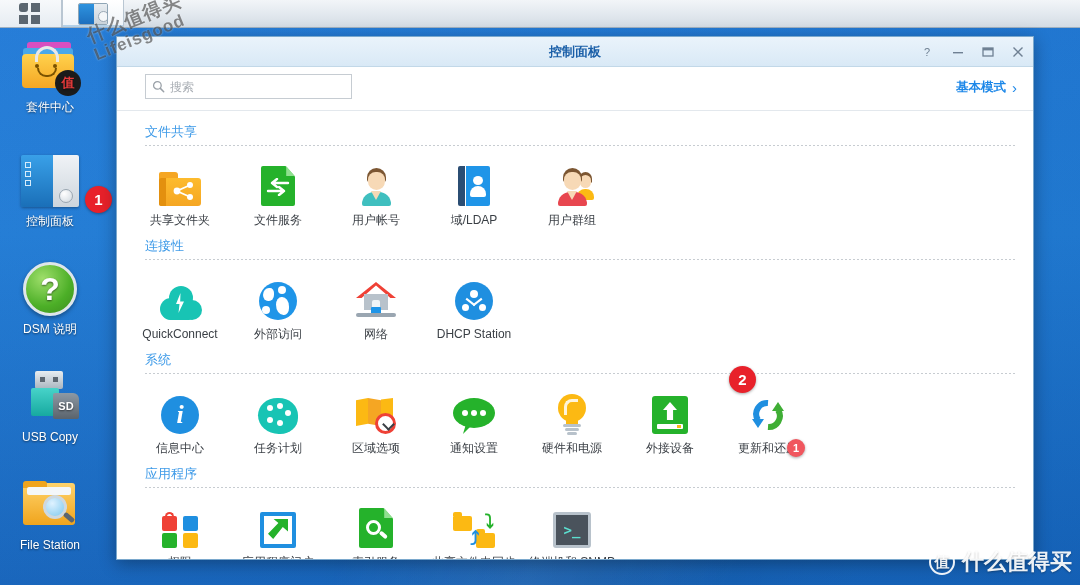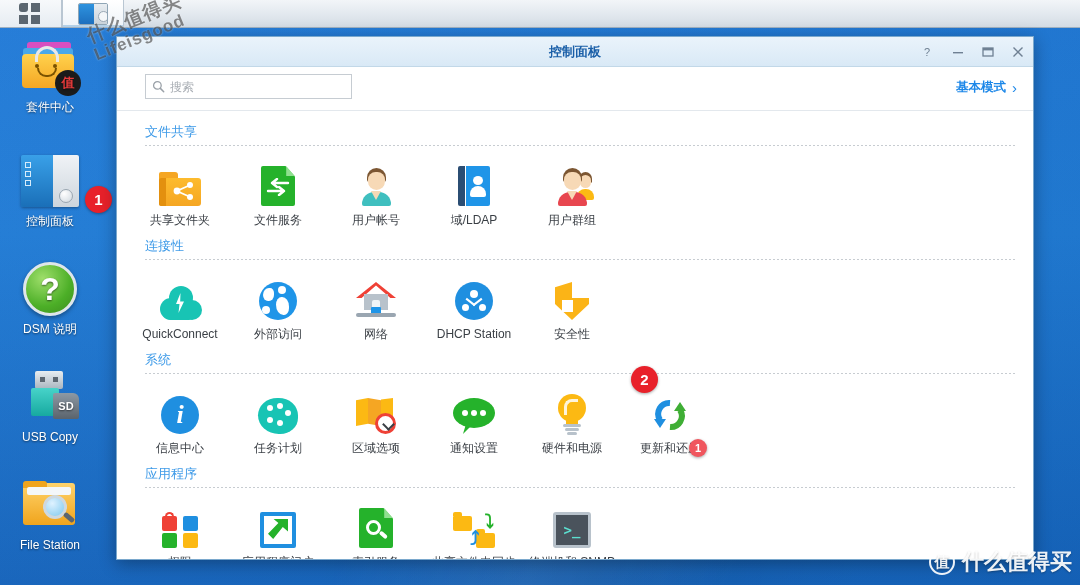--- a/index.html
+++ b/index.html
@@ -663,32 +663,20 @@
               <span class="d top"></span>
               <span class="ln l1"></span>
               <span class="ln l2"></span>
             <span class="d bl"></span>
               <span class="d br"></span>
             </span>
         </div>
         <div class="cap">DHCP Station</div>
       </div>
 
-      <div class="tile">
-        <div class="ico">
-          <span class="i-shield">
-              <span class="sh"></span>
-              <span class="cut2"></span>
-            <svg style="position:absolute;left:17px;top:0;width:17px;height:16px" viewBox="0 0 17 16">
-                <rect width="17" height="16" fill="#fff"></rect>
-              </svg>
-          </span>
-        </div>
-        <div class="cap">安全性</div>
-      </div>
     </div>
 
     <div class="section-head">系统</div>
     <div class="section-rule"></div>
     <div class="tile-row">
 
       <div class="tile">
         <div class="ico">
             <span class="i-info">i</span>
           </div>
@@ -741,20 +729,31 @@
               <span class="g"></span>
               <span class="nk"></span>
             <span class="s s1"></span>
               <span class="s s2"></span>
               <span class="s s3"></span>
             </span>
         </div>
         <div class="cap">硬件和电源</div>
       </div>
 
+      <div class="tile">
+        <div class="ico">
+          <span class="i-ext">
+              <span class="bx"></span>
+              <span class="ar"></span>
+              <span class="tray"></span>
+              <span class="led"></span>
+            </span>
+        </div>
+        <div class="cap">外接设备</div>
+      </div>
 
       <div class="tile">
         <div class="ico">
           <span class="i-upd">
             <svg width="42" height="38" viewBox="0 0 42 38">
               <path d="M31 14 A11 11 0 0 1 21 31" fill="none" stroke="#3fae35" stroke-width="6" stroke-linecap="butt"></path>
               <path d="M31 6 L37 15 L25 15 Z" fill="#3fae35"></path>
               <path d="M11 24 A11 11 0 0 1 21 7" fill="none" stroke="#1f8fe0" stroke-width="6" stroke-linecap="butt"></path>
               <path d="M11 32 L5 23 L17 23 Z" fill="#1f8fe0"></path>
             </svg>

